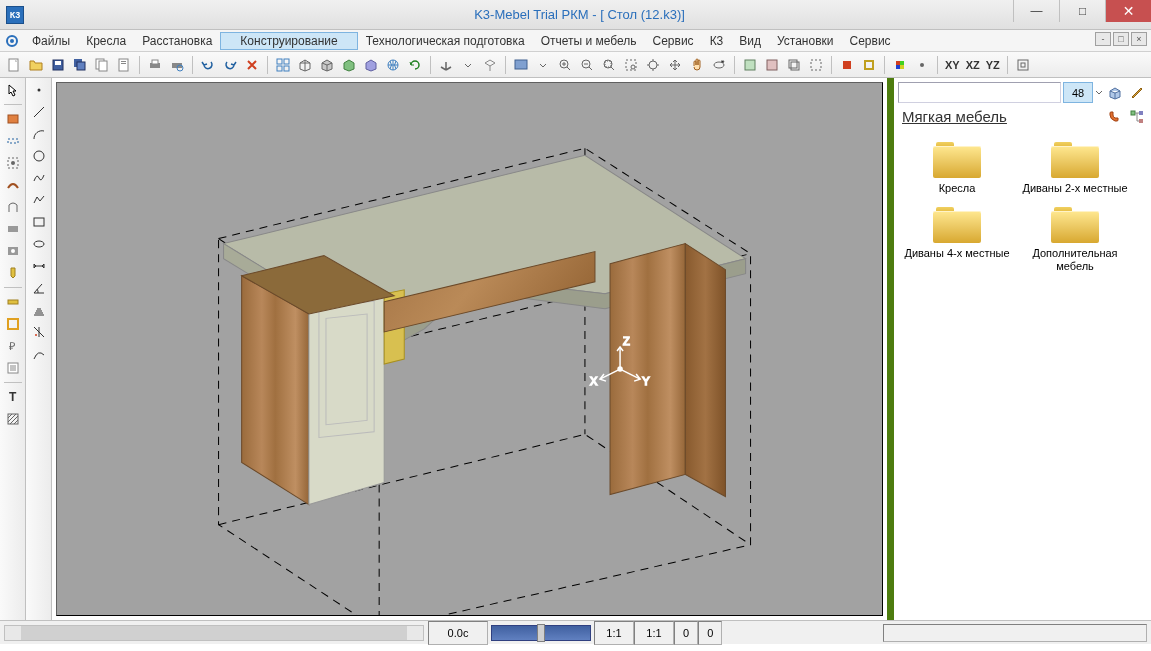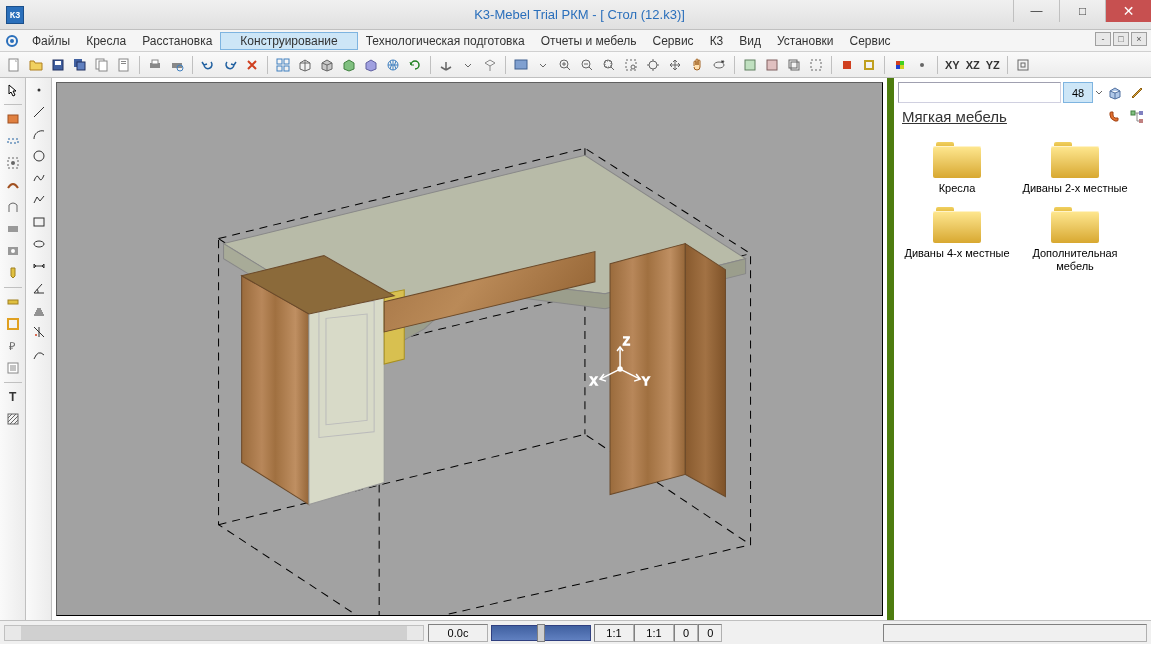--- a/index.html
+++ b/index.html
@@ -40,21 +40,21 @@
 .lib-grid{display:flex;flex-wrap:wrap;gap:8px;padding:8px 4px;align-content:flex-start;}
 .lib-item{width:110px;display:flex;flex-direction:column;align-items:center;cursor:pointer;}
 .folder-icon{width:48px;height:40px;position:relative;}
 .folder-icon::before{content:'';position:absolute;top:4px;left:3px;width:18px;height:8px;background:linear-gradient(#f0d060,#e0b030);border-radius:2px 2px 0 0;}
 .folder-icon::after{content:'';position:absolute;top:8px;left:0;right:0;bottom:0;background:linear-gradient(#ffe890,#ebc862,#d8a830);border-radius:2px;box-shadow:inset 0 1px 0 rgba(255,255,255,0.5);}
 .lib-label{font-size:11px;text-align:center;margin-top:4px;line-height:1.2;}
 
 .statusbar{height:24px;background:#f0f0f0;border-top:1px solid #c0c0c0;display:flex;align-items:center;}
 .sb-scroll{flex:1;height:16px;background:#e8e8e8;border:1px solid #c0c0c0;margin:0 4px;position:relative;}
 .sb-scroll .thumb{position:absolute;left:16px;right:16px;top:0;bottom:0;background:#d0d0d0;}
-.sb-cell{height:18px;border:1px solid #b0b0b0;border-top-color:#808080;border-left-color:#808080;padding:0 8px;font-size:11px;display:flex;align-items:center;min-width:40px;justify-content:center;}
+.sb-cell{height:24px;border:1px solid #b0b0b0;border-top-color:#808080;border-left-color:#808080;padding:0 8px;font-size:11px;display:flex;align-items:center;min-width:40px;justify-content:center;}
 .sb-slider{width:100px;height:16px;background:linear-gradient(#4060a0,#6080c0);border:1px solid #304080;margin:0 3px;position:relative;}
 .sb-slider .knob{position:absolute;left:46%;top:-2px;width:8px;height:18px;background:#d0d0d0;border:1px solid #808080;}
 .sb-right{width:264px;height:18px;border:1px solid #b0b0b0;border-top-color:#808080;border-left-color:#808080;margin-right:4px;}
 
 svg{display:block;}
 </style>
 </head>
 <body>
 
 <div class="titlebar">

